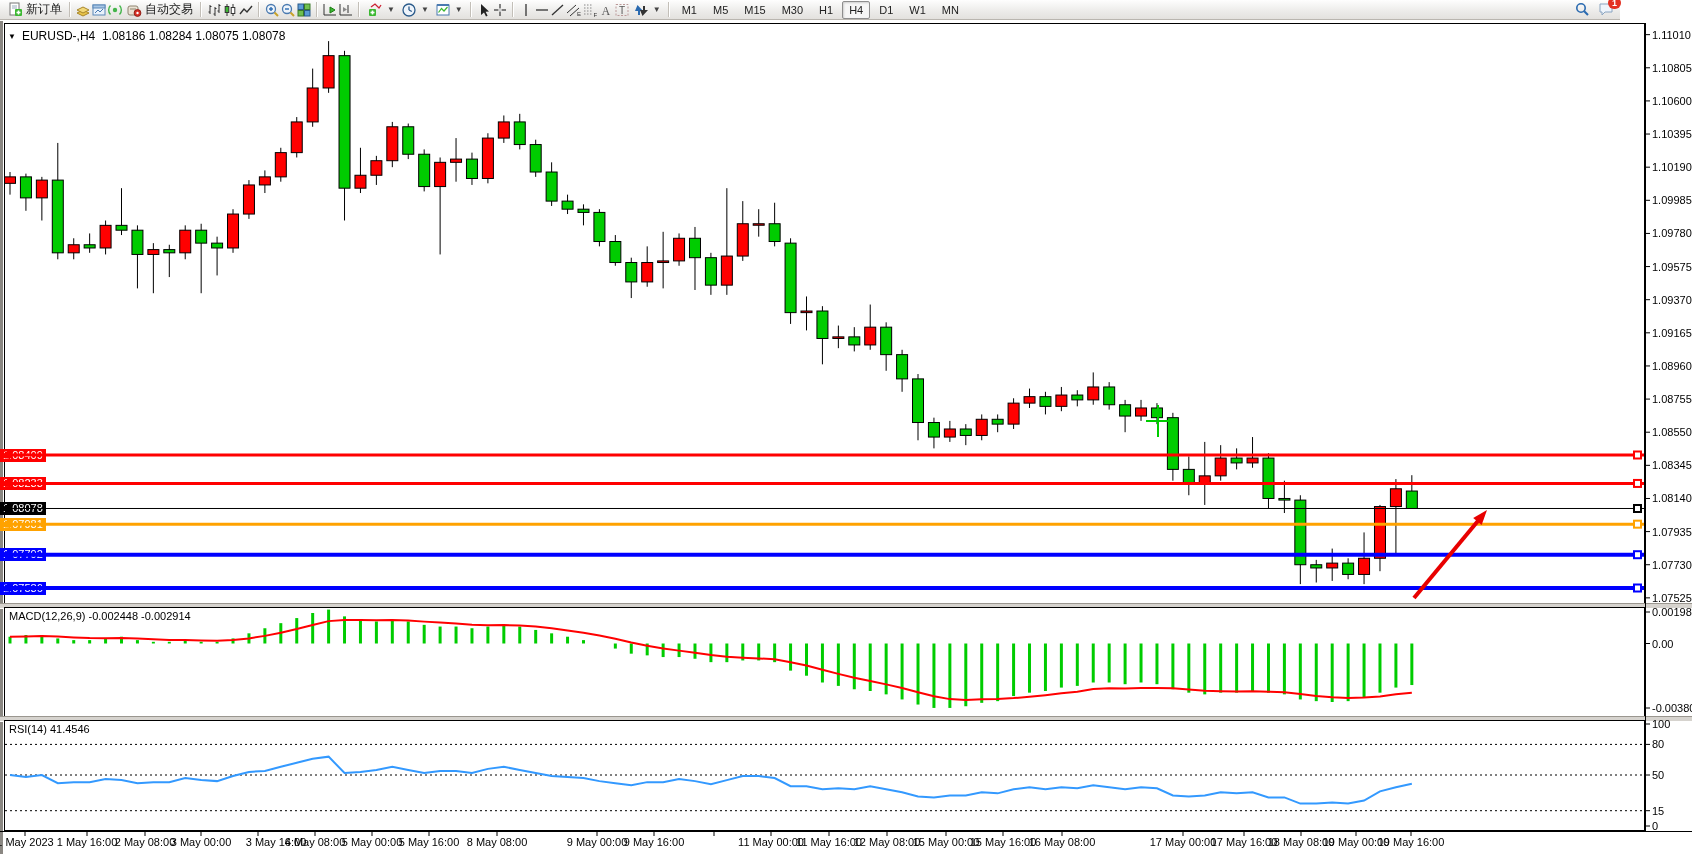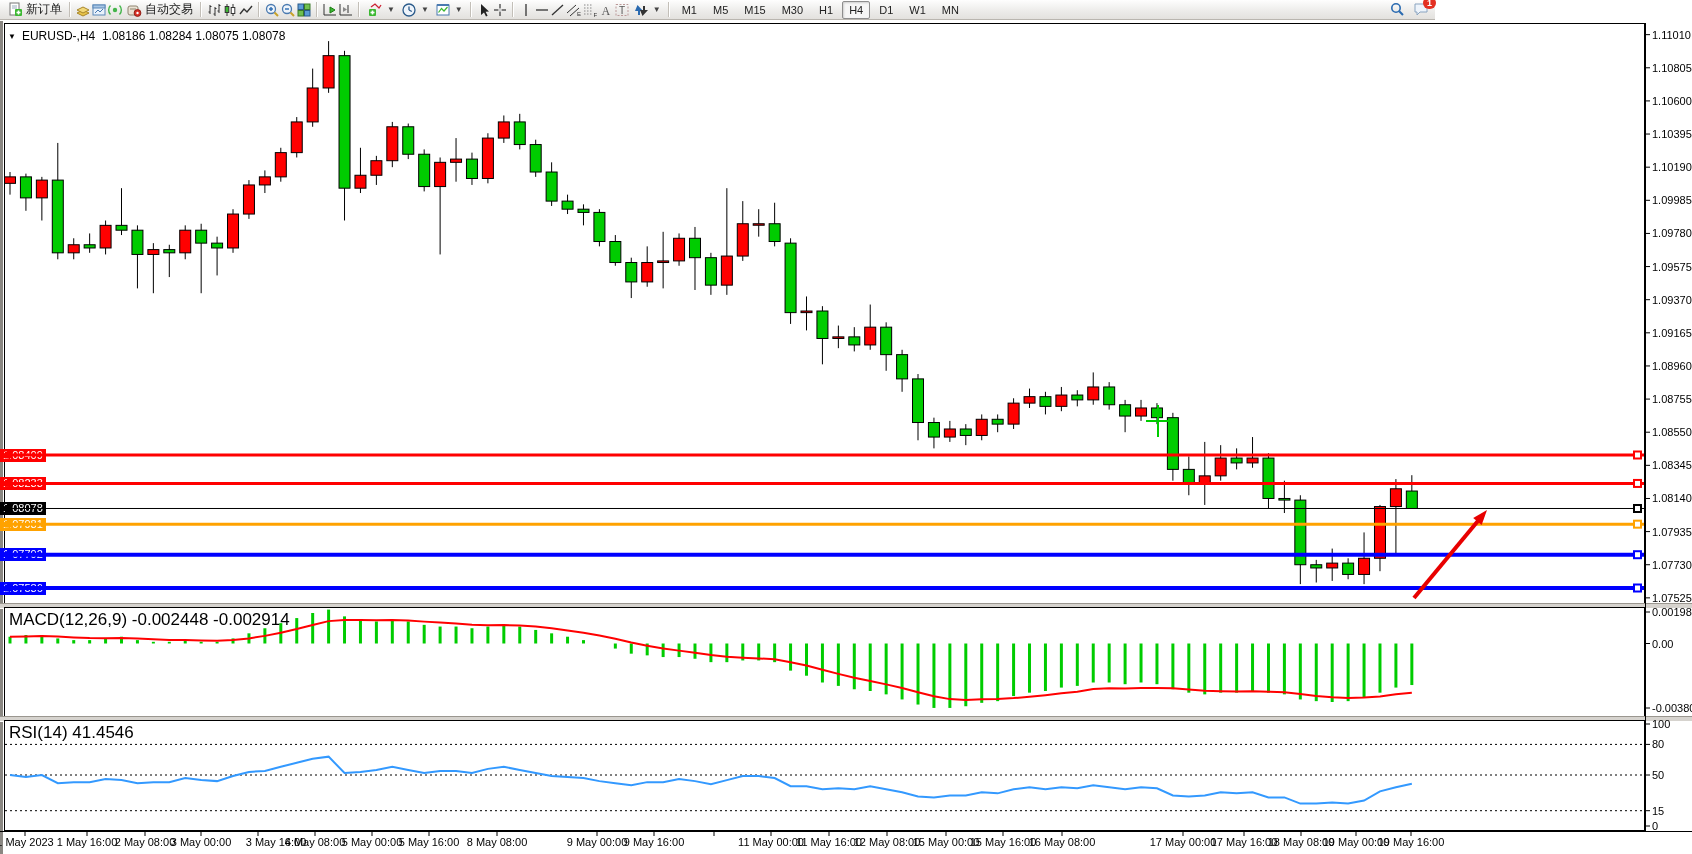--- a/index.html
+++ b/index.html
@@ -1,40 +1,40 @@
 <!DOCTYPE html>
 <html><head>
 <meta charset="utf-8">
 <style>
   html,body{margin:0;padding:0}
   body{width:1692px;height:854px;position:relative;overflow:hidden;background:#fff;
        font-family:"Liberation Sans","DejaVu Sans",sans-serif;-webkit-font-smoothing:none}
   
-  #toolbar{position:absolute;left:0;top:0;width:1435px;height:20px;
+  #toolbar{position:absolute;left:0;top:0;width:1620px;height:20px;
     background:linear-gradient(#fefefe,#ecebe9 60%,#e3e1de);border-bottom:1px solid #b9b5af;
     display:flex;align-items:center;padding-left:4px;box-sizing:border-box;white-space:nowrap;z-index:30}
   .tbtn{display:inline-flex;align-items:center;gap:3px;padding:0 3px;height:18px;font-size:12px;color:#1a1a1a;cursor:default}
   .tbi{display:inline-flex;width:16px;height:16px;align-items:center;justify-content:center}
   .tbi svg{display:block}
   .sep{display:inline-block;width:1px;height:15px;background:#c3bfb8;border-right:1px solid #fff;margin:0 4px}
   .dd{font-size:8px;color:#444;margin-left:1px}
   .tf{display:inline-block;font-size:11px;color:#222;padding:2px 6px;margin:0 1px;border:1px solid transparent;border-radius:2px}
   .tf.active{background:#f6f6f6;border-color:#8e8e8e;box-shadow:inset 1px 1px 2px #cfcfcf}
   #tb-right{position:absolute;right:6px;top:1px;display:flex;align-items:center;gap:8px}
   #badge{position:absolute;right:-7px;top:-4px;background:#e33022;color:#fff;font-size:9px;font-weight:bold;
          border-radius:7px;min-width:11px;height:12px;line-height:12px;text-align:center;padding:0 1px}
   
   .panel{position:absolute;background:#fff;border:1px solid #000;box-sizing:border-box}
   .splitter{position:absolute;left:0;width:1692px;background:#d6d3ce;border-top:1px solid #9a968f;border-bottom:1px solid #fff}
   #winframe{position:absolute;left:0;top:21px;width:1692px;height:833px;background:#fff;border-left:3px solid #8a8782;box-sizing:border-box}
   #axisline{position:absolute;border-left:1px solid #000}
   .axlab{position:absolute;font-size:11px;color:#000;line-height:13px}
   .pricebox{position:absolute;left:1647px;width:46px;height:13px;color:#fff;font-size:11px;line-height:13px;text-align:left;padding-left:3px;box-sizing:border-box}
   .timelab{position:absolute;top:836px;font-size:11px;color:#000;transform:translateX(-50%);white-space:nowrap}
-  .indlab{position:absolute;font-size:17px;color:#000;z-index:5}
+  .indlab{position:absolute;font-size:11px;color:#000;z-index:5}
   #maintitle{position:absolute;left:8px;top:29px;font-size:12px;color:#000;z-index:6}
   #maintitle .tri{font-size:8px;vertical-align:1px;margin-right:6px}
   svg.layer{position:absolute;left:0;top:0;z-index:4;pointer-events:none}
 </style>
 </head>
 <body>
 
 <div id="toolbar">
   <span class="tbtn">
     <span class="tbi">

